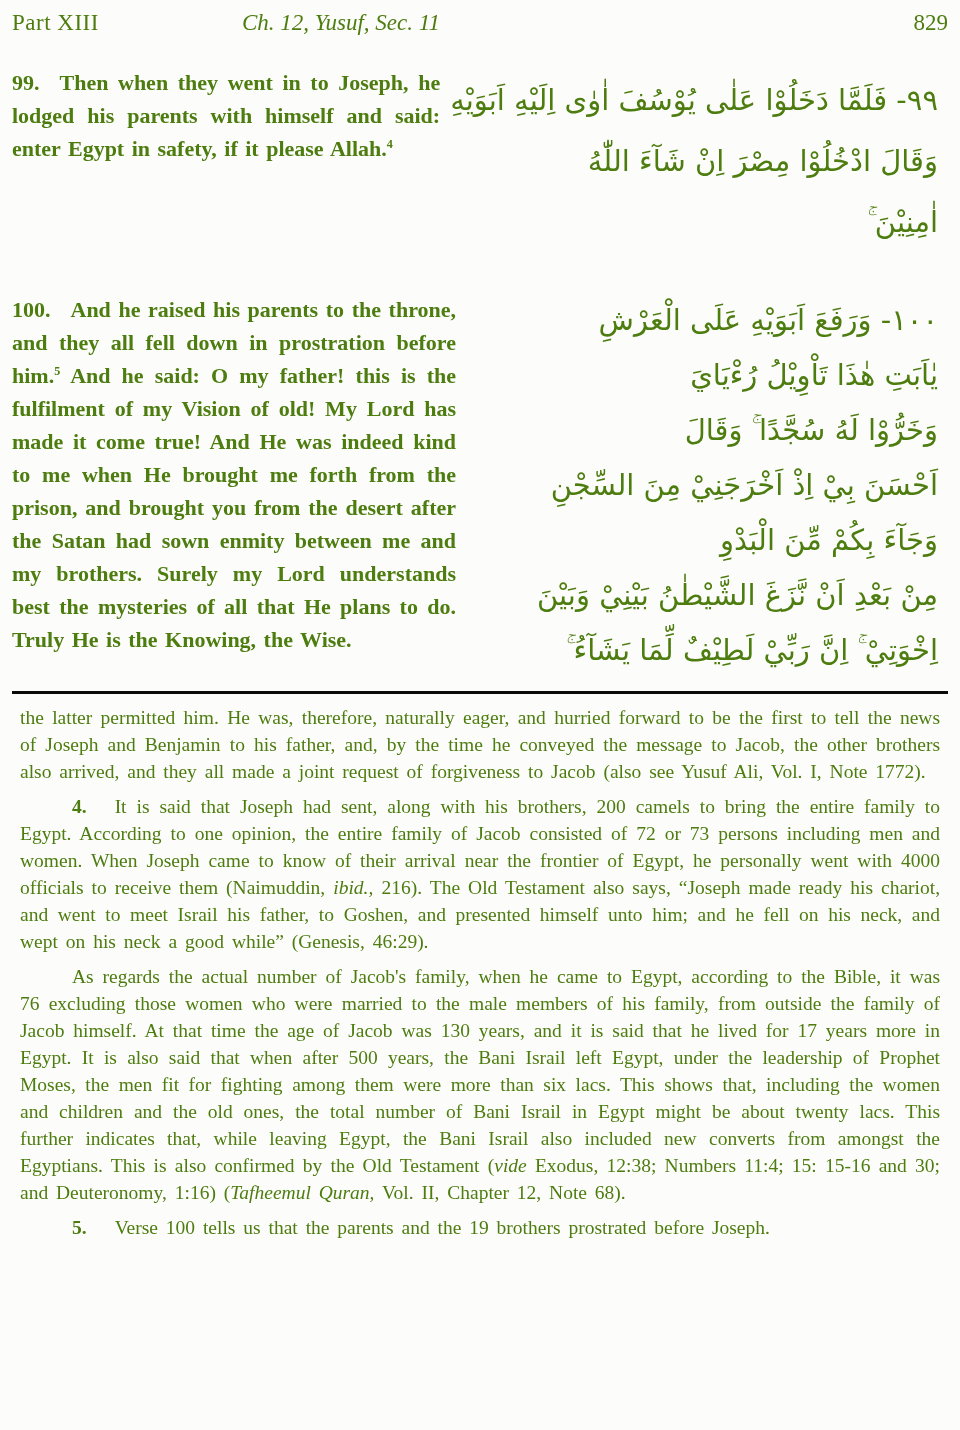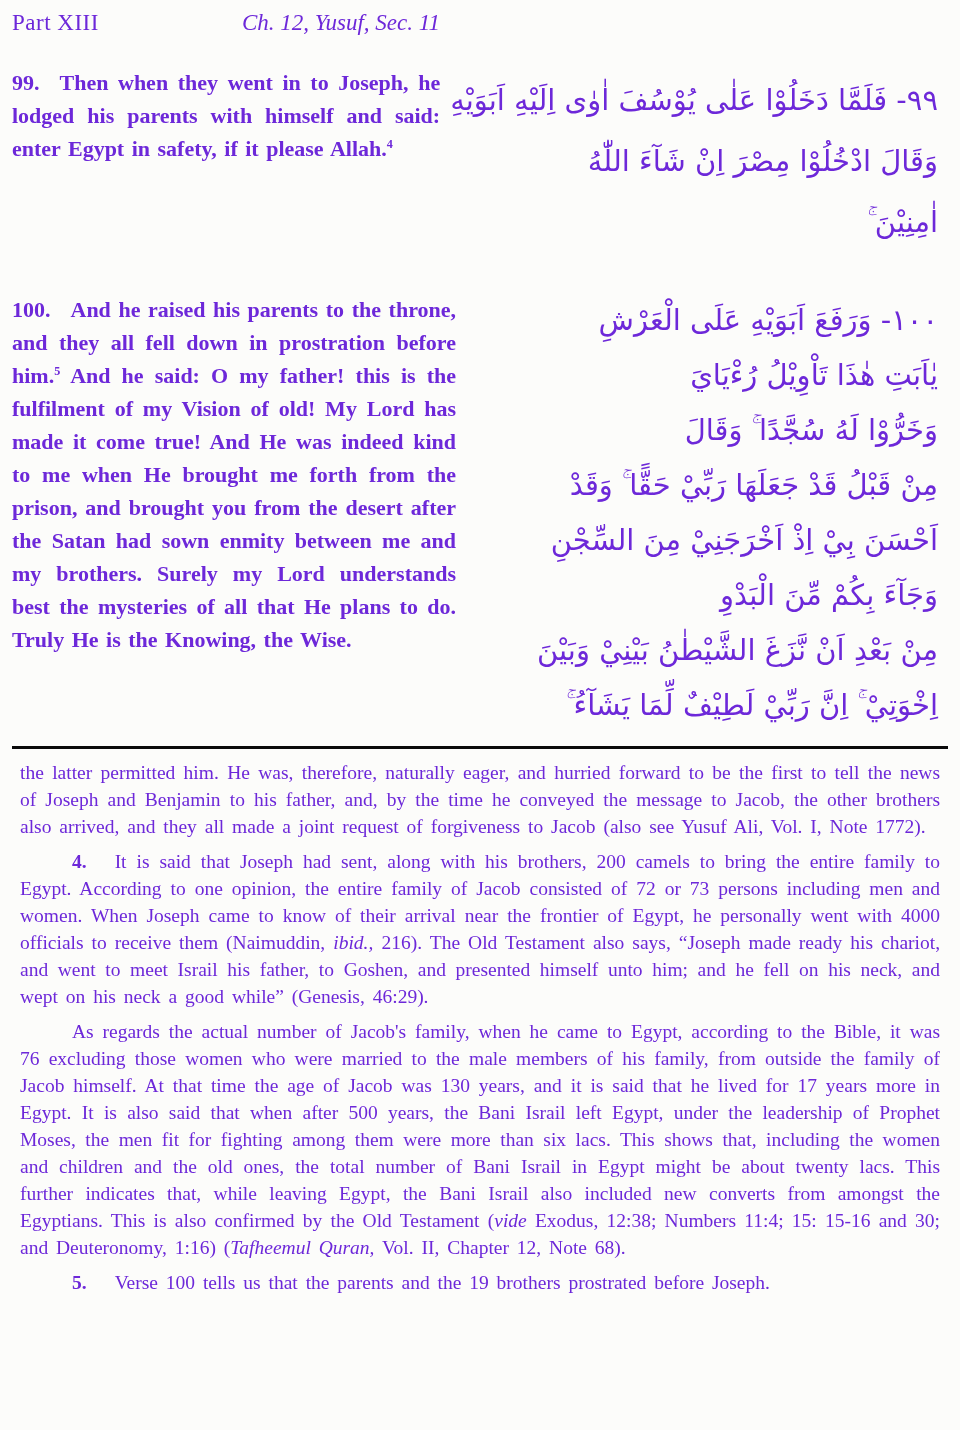--- a/index.html
+++ b/index.html
@@ -6,21 +6,21 @@
   body {
     width: 960px; height: 1430px;
     background: #f6f6f3;
     font-family: "Liberation Serif", serif;
   }
   .page {
     width: 960px; height: 1430px;
     box-sizing: border-box;
     padding: 10px 12px 0 12px;
     background: #fcfcfa;
-    color: #6d28d9;
+    color: #4d7c0f;
     overflow: hidden;
   }
   
   .hdr { display: flex; align-items: baseline; font-size: 23px; }
   .hdr-part { width: 230px; letter-spacing: 0.5px; }
   .hdr-ch { flex: 1; text-align: left; font-style: italic; }
   .hdr-page { width: 230px; text-align: right; }
 
   
   .verses { margin-top: 30px; }
@@ -69,20 +69,21 @@
   .it { font-style: italic; }
 </style>
 </head>
 <body>
 
 <div class="page">
 
   <div class="hdr">
     <div class="hdr-part">Part XIII</div>
     <div class="hdr-ch">Ch. 12, Yusuf, Sec. 11</div>
+    <div class="hdr-page">829</div>
   </div>
 
   <div class="verses">
 
     <div class="vrow v99">
       <div class="ven">
         <span class="vnum">99.</span><span>Then when they went in to Joseph, he lodged his parents with himself and said: enter Egypt in safety, if it please Allah.</span><sup>4</sup>
         <span></span>
       </div>
       <div class="var">
@@ -94,21 +95,20 @@
 
     <div class="vrow v100">
       <div class="ven">
         <span class="vnum">100.</span><span>And he raised his parents to the throne, and they all fell down in prostration before him.</span><sup>5</sup>
         <span>And he said: O my father! this is the fulfilment of my Vision of old! My Lord has made it come true! And He was indeed kind to me when He brought me forth from the prison, and brought you from the desert after the Satan had sown enmity between me and my brothers. Surely my Lord understands best the mysteries of all that He plans to do. Truly He is the Knowing, the Wise.</span>
       </div>
       <div class="var">
         <div class="aline">١٠٠- وَرَفَعَ اَبَوَيْهِ عَلَى الْعَرْشِ</div>
         <div class="aline">يٰاَبَتِ هٰذَا تَاْوِيْلُ رُءْيَايَ</div>
         <div class="aline">وَخَرُّوْا لَهُ سُجَّدًا ۚ وَقَالَ</div>
-        <div class="aline">مِنْ قَبْلُ قَدْ جَعَلَهَا رَبِّيْ حَقًّا ۚ وَقَدْ</div>
         <div class="aline">اَحْسَنَ بِيْ اِذْ اَخْرَجَنِيْ مِنَ السِّجْنِ</div>
         <div class="aline">وَجَآءَ بِكُمْ مِّنَ الْبَدْوِ</div>
         <div class="aline">مِنْ بَعْدِ اَنْ نَّزَغَ الشَّيْطٰنُ بَيْنِيْ وَبَيْنَ</div>
         <div class="aline">اِخْوَتِيْ ۚ اِنَّ رَبِّيْ لَطِيْفٌ لِّمَا يَشَآءُ ۚ</div>
       </div>
     </div>
 
   </div>
 
   <hr class="rule">

